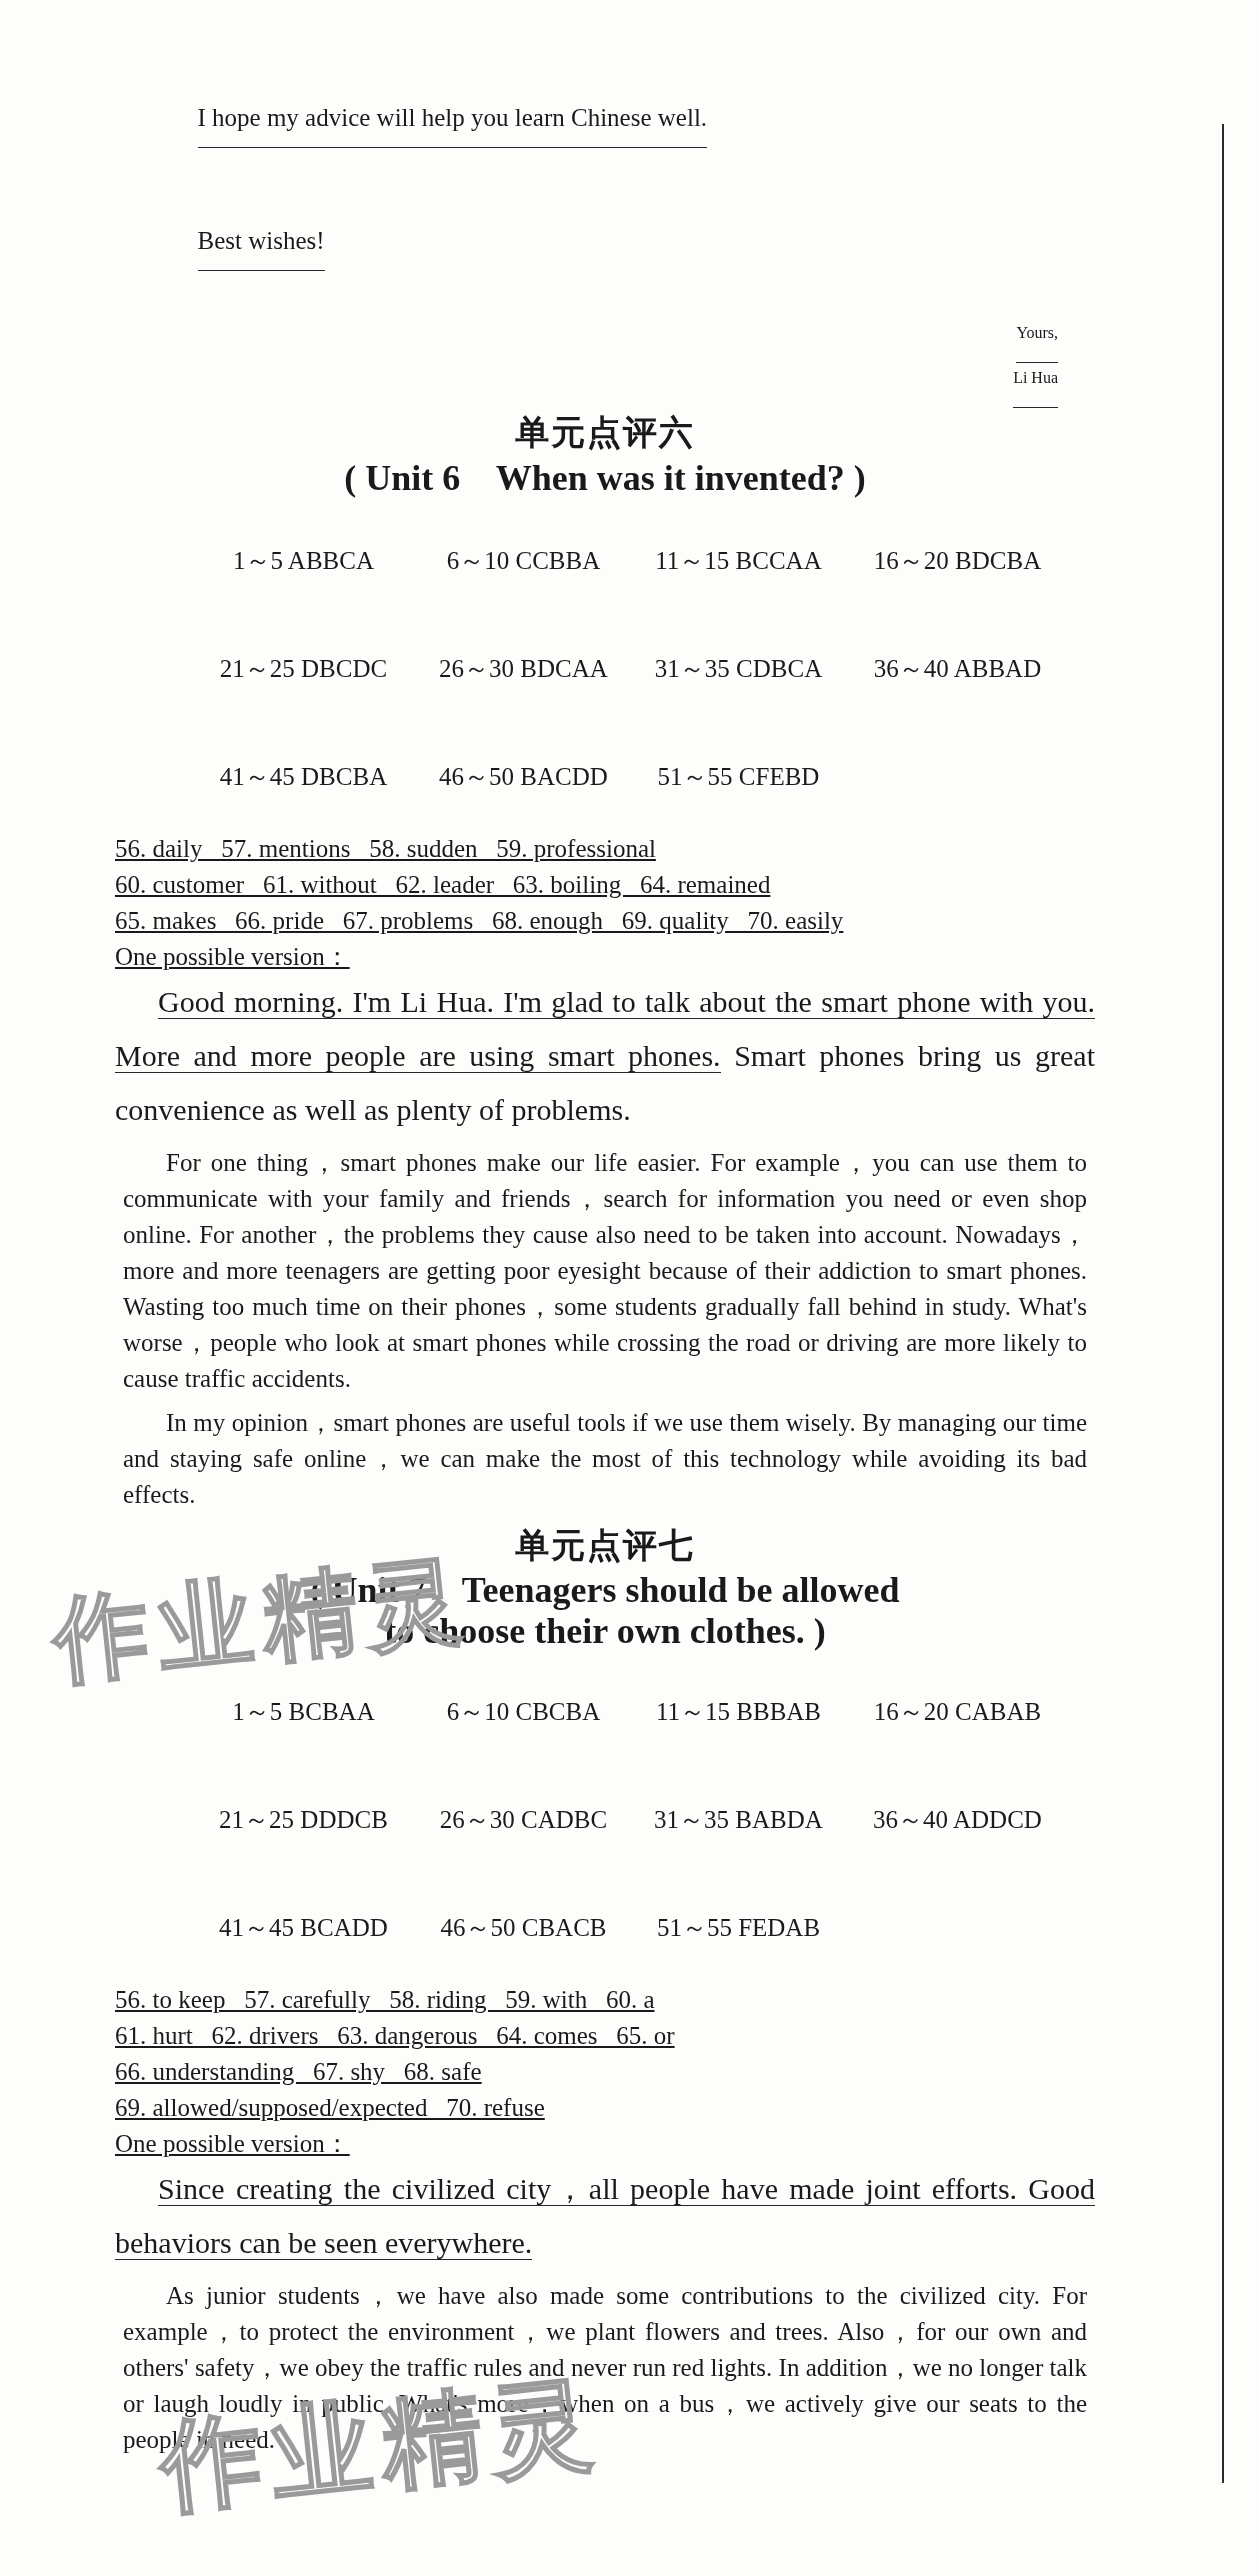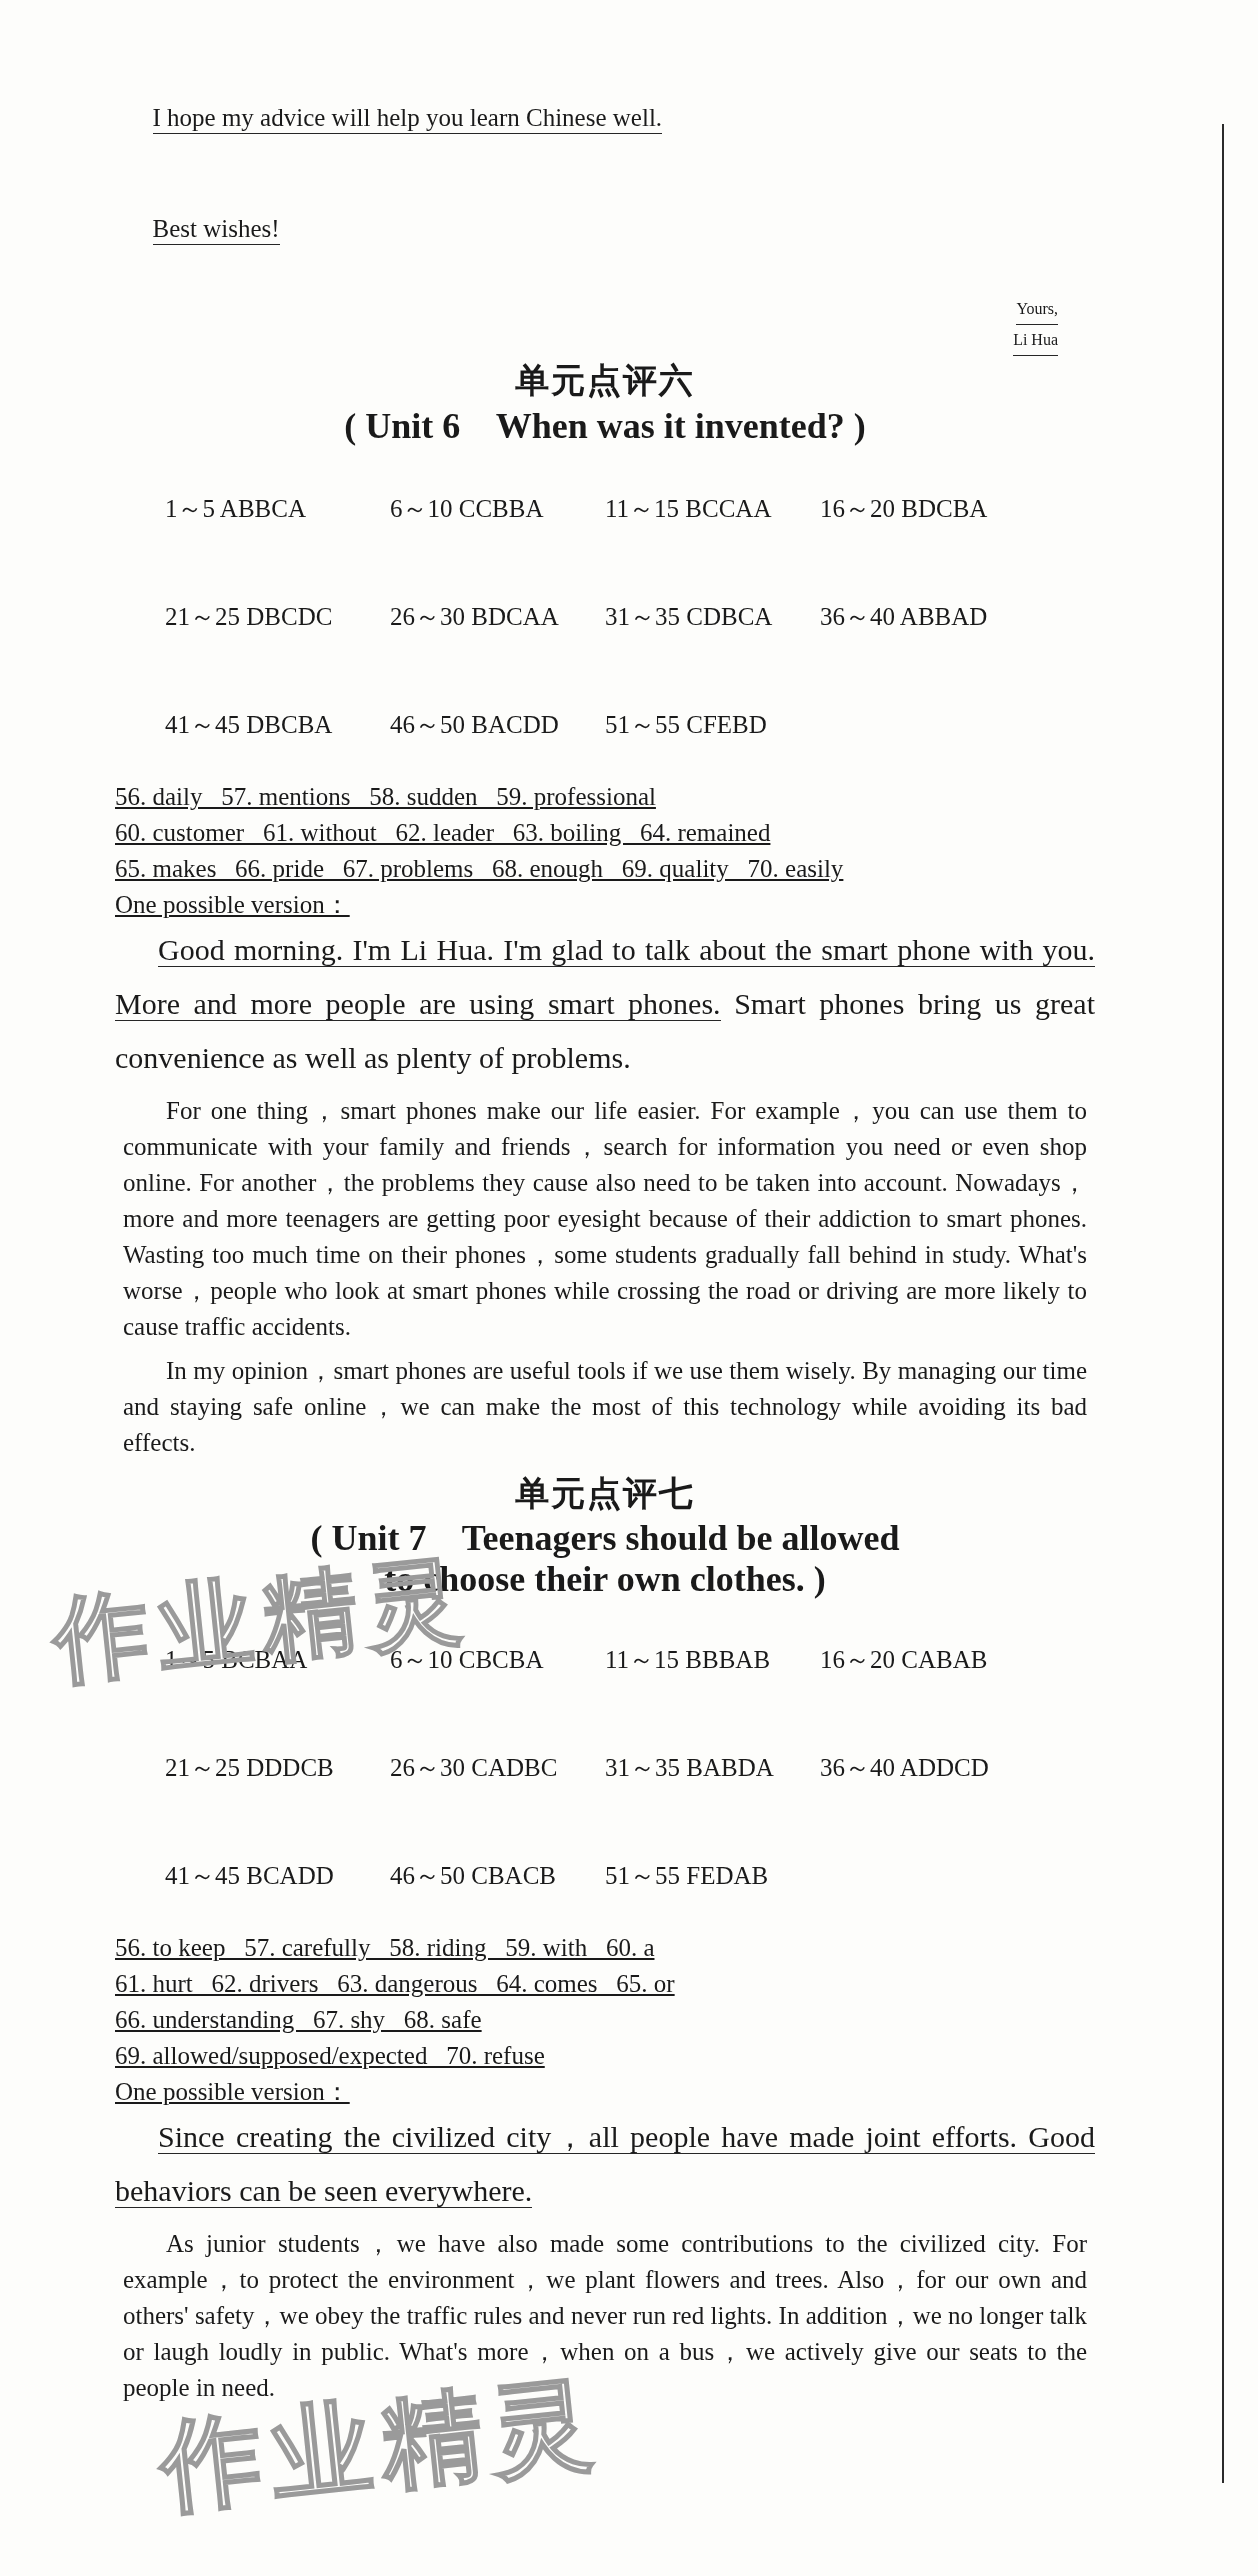--- a/index.html
+++ b/index.html
@@ -37,21 +37,22 @@
   
   .line {
     font-size: 25px;
     line-height: 37px;
     white-space: pre-wrap;
   }
   .u {
     border-bottom: 1.6px solid #262626;
     display: inline-block;
     line-height: 29px;
-    padding-bottom: 1px;
+    padding-bottom: 15px;
+    margin-left: 45px;
   }
 
   .sig-block {
     text-align: right;
     margin-top: 9.7px;
     padding-right: 37px;
   }
   .sig-block .u { display: inline-block; }
   .sig-line { display:block; }
 
@@ -76,20 +77,21 @@
     white-space: pre;
   }
   .unit-head .en.two-line { line-height: 41px; }
 
   
   .ans-row {
     display: block;
     font-size: 25px;
     line-height: 36px;
     white-space: pre;
+    text-align: center;
   }
   .ans-row .cell {
     display: inline-block;
     vertical-align: baseline;
   }
   .c1 { width: 225px; }
   .c2 { width: 215px; }
   .c3 { width: 215px; }
   .c4 { width: 223px; }
 

